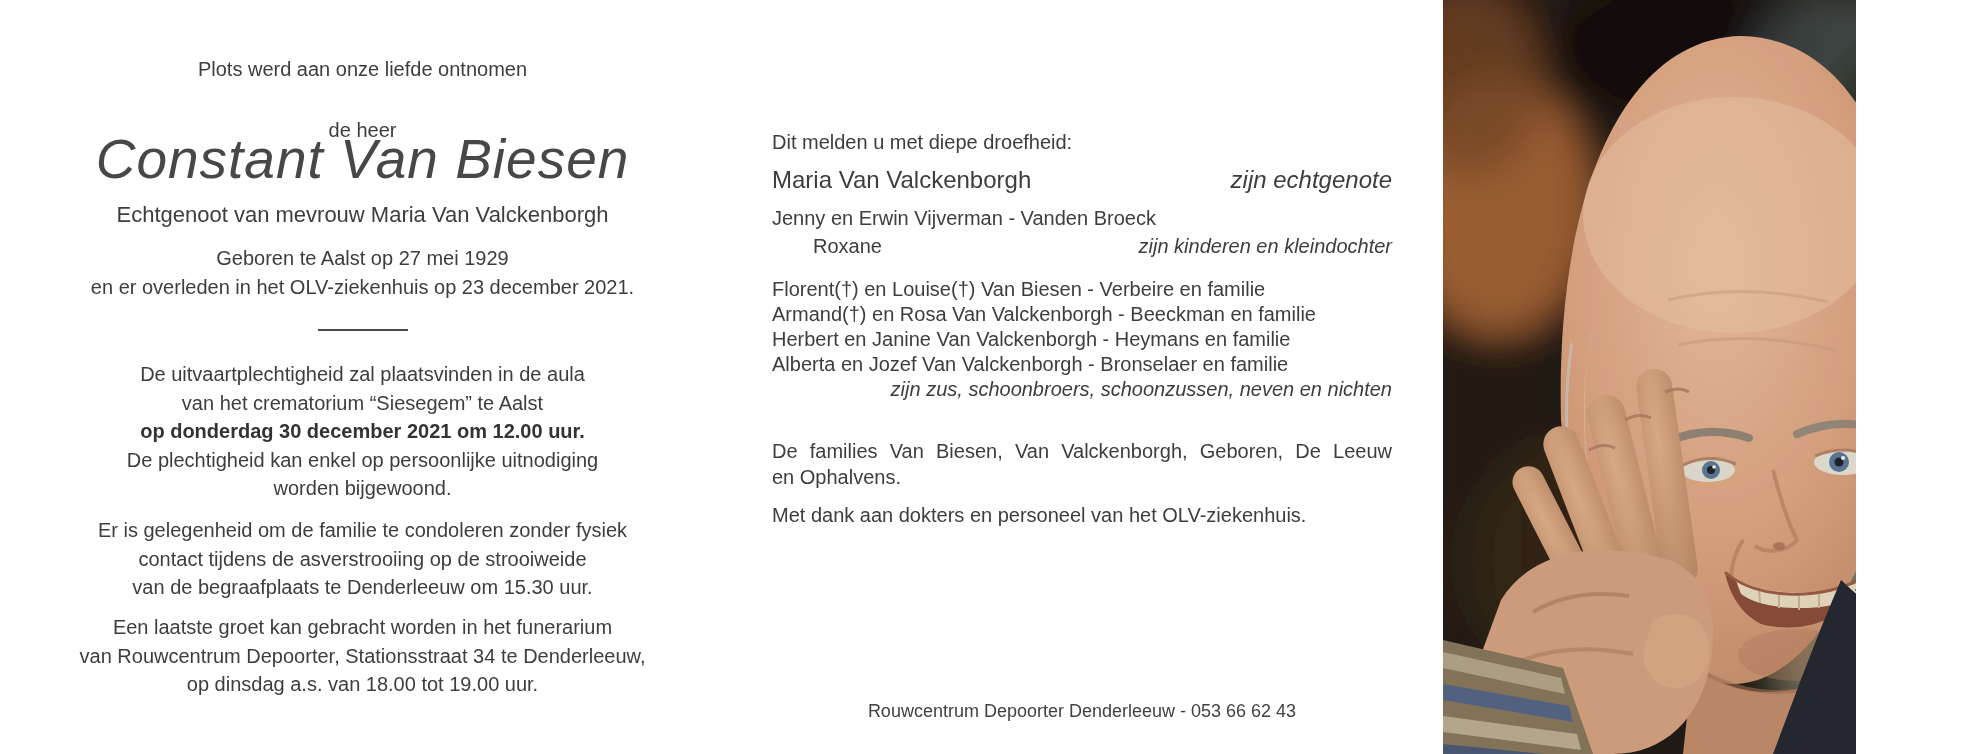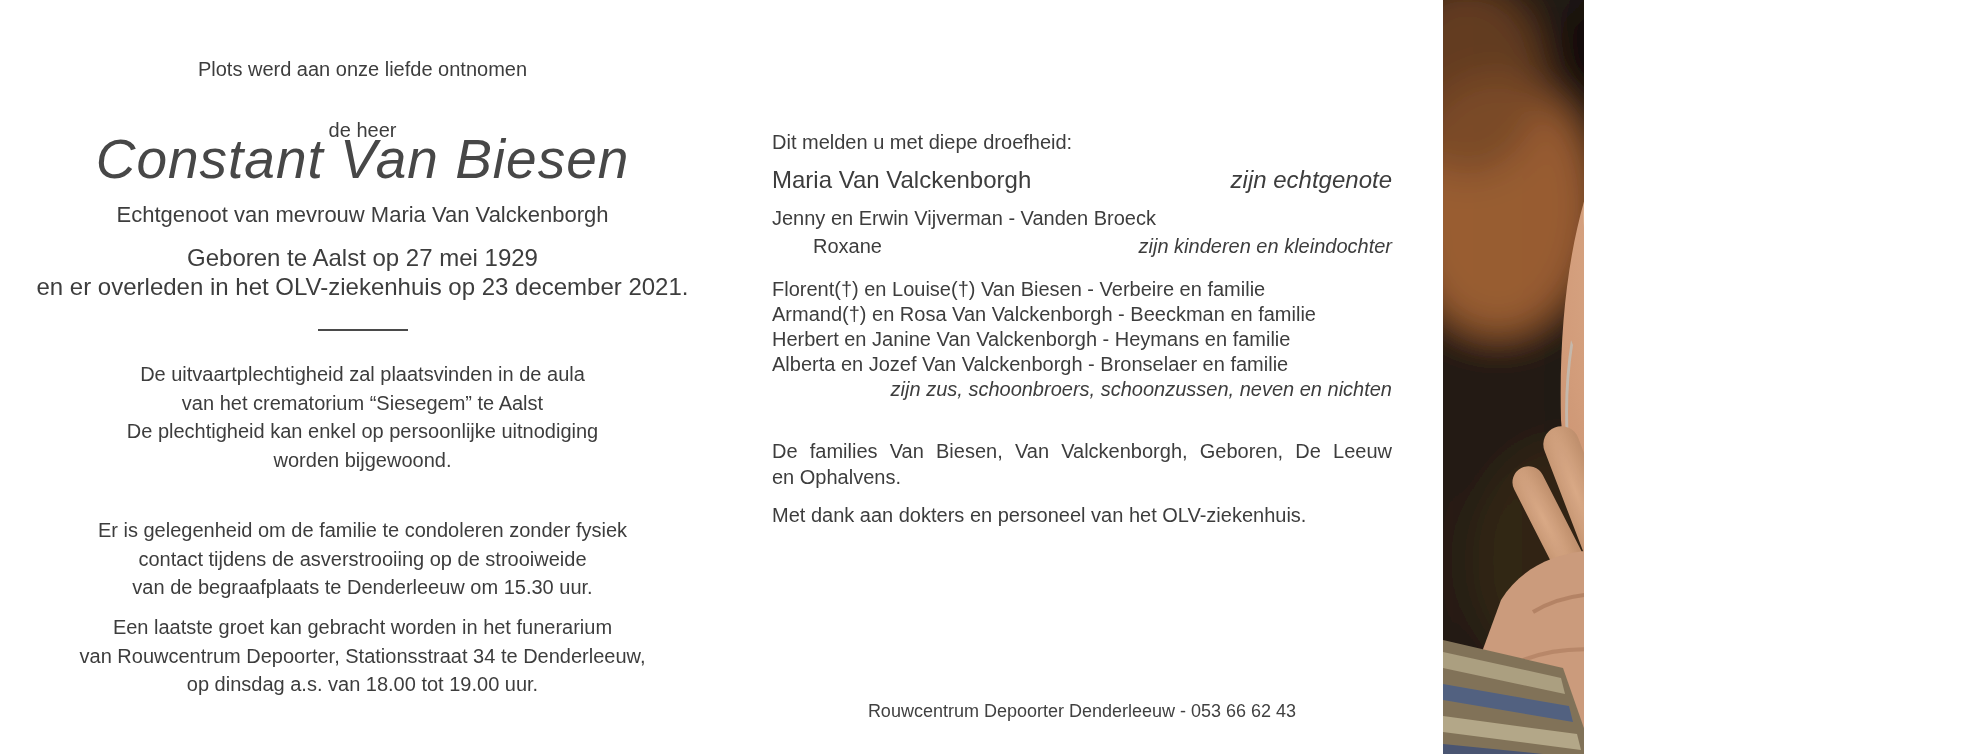--- a/index.html
+++ b/index.html
@@ -1,31 +1,31 @@
 <!DOCTYPE html>
 <html lang="nl"><head>
 <meta charset="utf-8">
 <style>
   html,body{margin:0;padding:0;background:#ffffff;}
   #card{
     position:relative;
-    width:1584px;height:754px;
+    width:1856px;height:754px;
     background:#ffffff;
     overflow:hidden;
     font-family:"Liberation Sans","DejaVu Sans",sans-serif;
     color:#3d3d3d;
   }
   
   .left-col{position:absolute;left:30px;top:0;width:665px;height:754px;text-align:center;}
   .left-col .blk{position:absolute;left:0;width:100%;}
   .intro      {top:55px; font-size:20px;line-height:28px;}
   .salutation {top:89px; font-size:20px;line-height:28px;margin-top:27px;}
   .deceased   {top:128px;font-size:55px;line-height:62px;font-style:italic;font-weight:300;color:#474747;letter-spacing:1px;}
   .spouse     {top:201px;font-size:22px;line-height:28px;}
-  .dates      {top:244px;font-size:24px;line-height:28.5px;}
+  .dates      {top:244px;font-size:20px;line-height:28.5px;}
   .divider    {top:329px;}
   .divider .rule{width:90px;margin:0 auto;border-top:2px solid #4a4a4a;height:0;}
   .ceremony   {top:360px;font-size:20px;line-height:28.5px;}
   .condolence {top:516px;font-size:20px;line-height:28.5px;}
   .lastgreet  {top:613px;font-size:20px;line-height:28.5px;}
   .bold-line{font-weight:bold;color:#333333;}
   
   .mid-col{position:absolute;left:772px;top:0;width:620px;height:754px;}
   .mid-col .blk{position:absolute;left:0;width:100%;}
   .announce {top:129px;font-size:20px;line-height:26px;}
@@ -57,20 +57,21 @@
     <div class="blk dates">
       <div>Geboren te Aalst op 27 mei 1929</div>
       <div>en er overleden in het OLV-ziekenhuis op 23 december 2021.</div>
     </div>
     <div class="blk divider">
         <div class="rule"></div>
       </div>
     <div class="blk ceremony">
       <div>De uitvaartplechtigheid zal plaatsvinden in de aula</div>
       <div>van het crematorium “Siesegem” te Aalst</div>
+      <div class="bold-line">op donderdag 30 december 2021 om 12.00 uur.</div>
       <div>De plechtigheid kan enkel op persoonlijke uitnodiging</div>
       <div>worden bijgewoond.</div>
     </div>
     <div class="blk condolence">
       <div>Er is gelegenheid om de familie te condoleren zonder fysiek</div>
       <div>contact tijdens de asverstrooiing op de strooiweide</div>
       <div>van de begraafplaats te Denderleeuw om 15.30 uur.</div>
     </div>
     <div class="blk lastgreet">
       <div>Een laatste groet kan gebracht worden in het funerarium</div>

